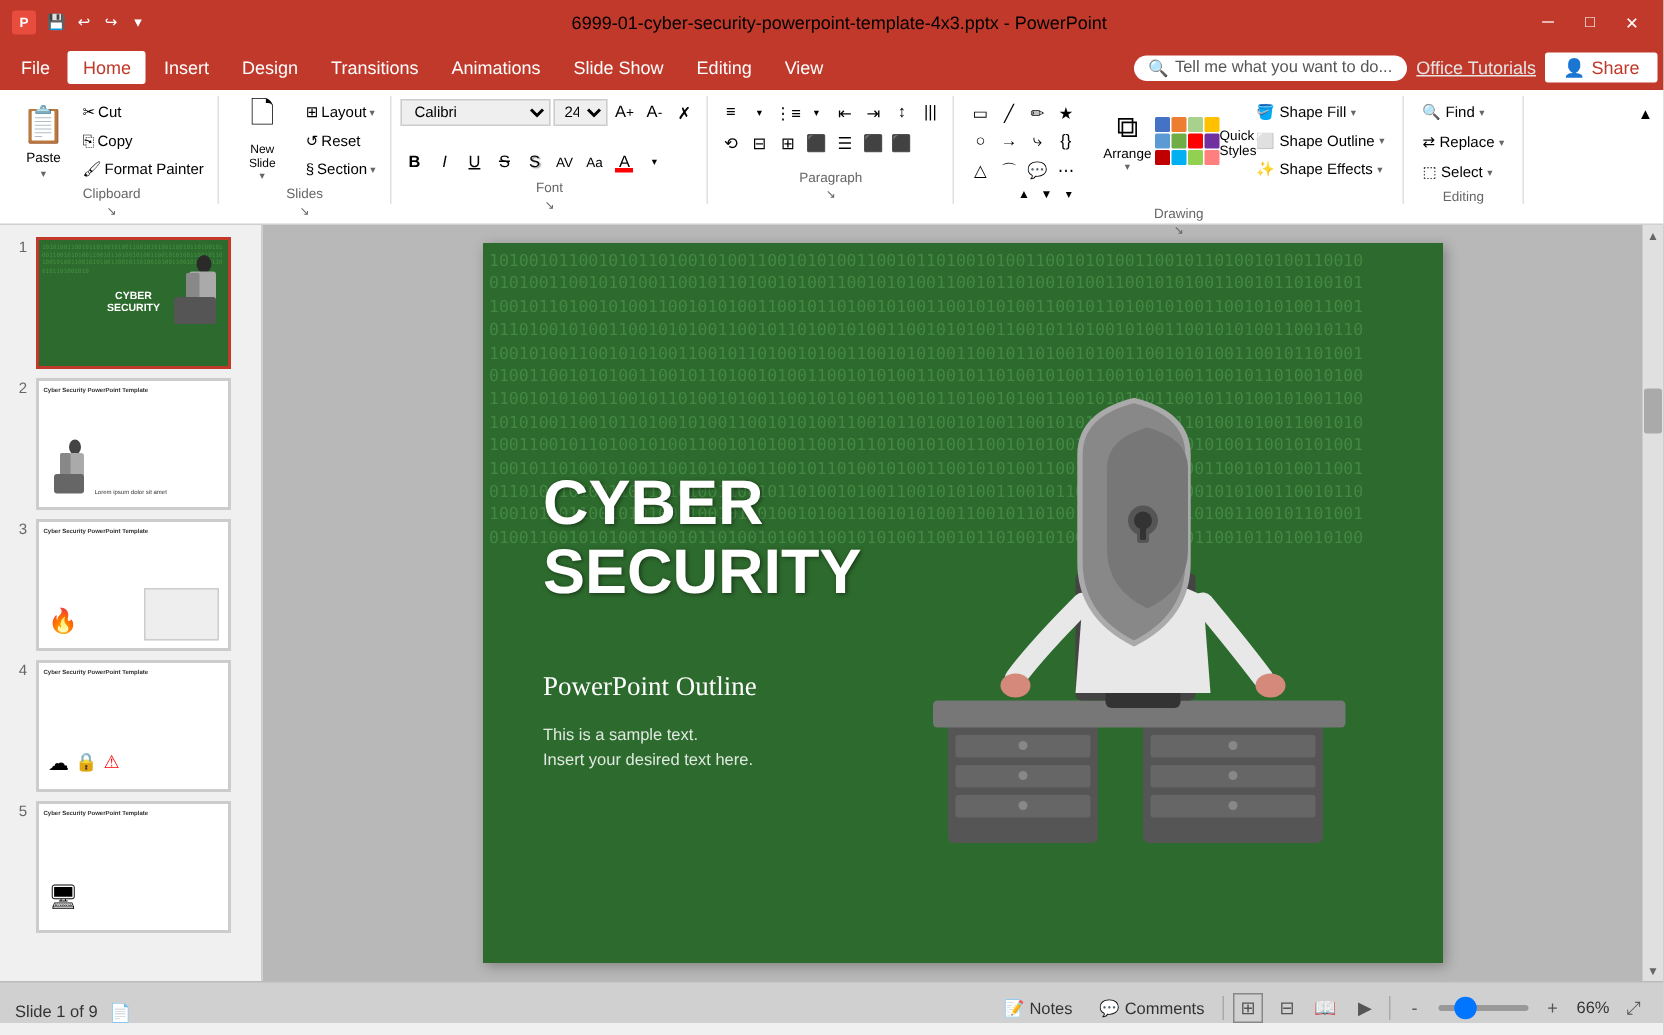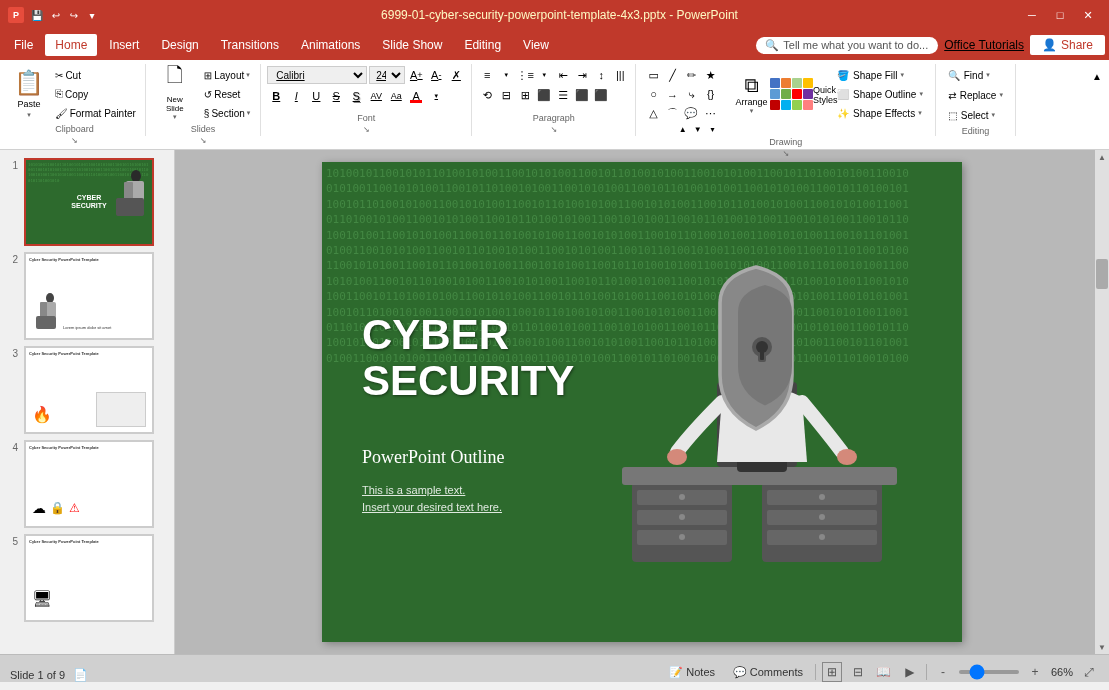--- a/index.html
+++ b/index.html
@@ -9,21 +9,21 @@
     .title-bar {
       height: 30px;
       background: #c0392b;
       display: flex;
       align-items: center;
       justify-content: space-between;
       padding: 0 8px;
       color: white;
     }
     .title-bar-left { display: flex; align-items: center; gap: 6px; }
-    .title-bar-center { flex: 1; text-align: center; font-size: 12px; color: #fef9c3; }
+    .title-bar-center { flex: 1; text-align: center; font-size: 12px; color: #000000; }
     .title-bar-right { display: flex; align-items: center; gap: 6px; }
     .title-icon { width: 16px; height: 16px; background: #e74c3c; border-radius: 2px; display: flex; align-items: center; justify-content: center; font-size: 9px; color: white; font-weight: bold; }
     .tb-btn { width: 16px; height: 16px; display: flex; align-items: center; justify-content: center; cursor: pointer; font-size: 10px; color: white; }
     .window-controls { display: flex; gap: 2px; }
     .win-btn { width: 26px; height: 20px; display: flex; align-items: center; justify-content: center; cursor: pointer; font-size: 11px; color: white; }
     .qat { display: flex; gap: 2px; align-items: center; }
 
     
     .menu-bar {
       height: 30px;
@@ -36,21 +36,21 @@
     .menu-item {
       padding: 4px 10px;
       cursor: pointer;
       color: white;
       font-size: 12px;
       border-radius: 2px;
     }
     .menu-item.active { background: white; color: #c0392b; }
     .menu-bar-right { margin-left: auto; display: flex; align-items: center; gap: 6px; }
     .tell-me { display: flex; align-items: center; background: white; border-radius: 10px; padding: 2px 10px; gap: 4px; font-size: 11px; color: #555; }
-    .office-tut { color: #000000; font-size: 12px; cursor: pointer; text-decoration: underline; }
+    .office-tut { color: #e5e5e5; font-size: 12px; cursor: pointer; text-decoration: underline; }
     .share-btn { background: white; color: #c0392b; border: none; padding: 3px 12px; border-radius: 2px; font-size: 12px; cursor: pointer; font-weight: 500; display: flex; align-items: center; gap: 4px; }
 
     
     .ribbon {
       background: white;
       border-bottom: 1px solid #d0d0d0;
       padding: 4px 0 0 0;
       min-height: 90px;
     }
     .ribbon-content {
@@ -243,21 +243,20 @@
       font-size: 18px;
       font-family: 'Georgia', serif;
     }
     .slide-body-text {
       position: absolute;
       left: 40px;
       top: 320px;
       color: rgba(255,255,255,0.85);
       font-size: 11px;
       line-height: 1.5;
-      text-decoration: underline;
     }
 
     
     .person-illus {
       position: absolute;
       right: 40px;
       top: 80px;
       width: 320px;
       height: 380px;
     }
@@ -445,21 +444,21 @@
           </div>
         </div>
       </div>
       <div class="ribbon-group-label">
         <span>Slides</span>
         <span class="ribbon-label-expand">↘</span>
       </div>
     </div>
 
     <div class="ribbon-group" style="min-width:190px;">
-      <div class="ribbon-group-content" style="flex-direction:column; gap:2px;text-decoration:underline;">
+      <div class="ribbon-group-content" style="flex-direction:column; gap:14px;">
         <div class="font-row">
           <select class="font-select">
             <option>Calibri</option>
             <option>Arial</option>
             <option>Times New Roman</option>
           </select>
           <select class="font-size-select">
             <option>24</option>
             <option>18</option>
             <option>32</option>

